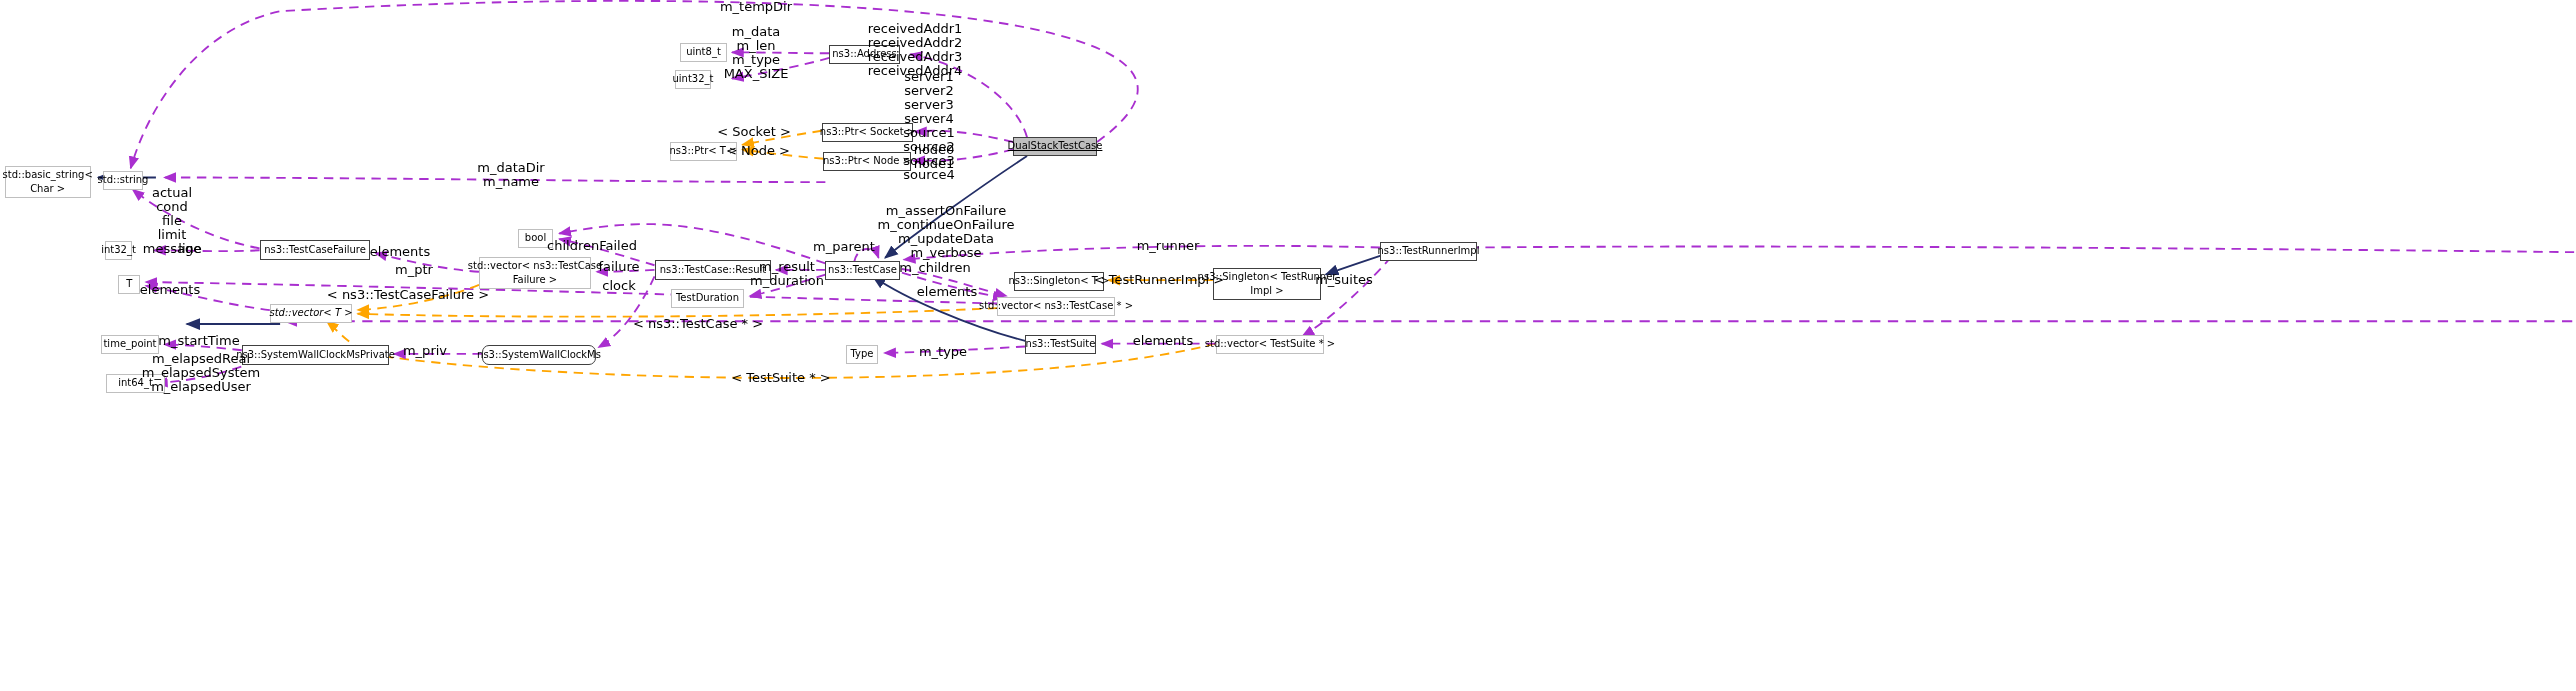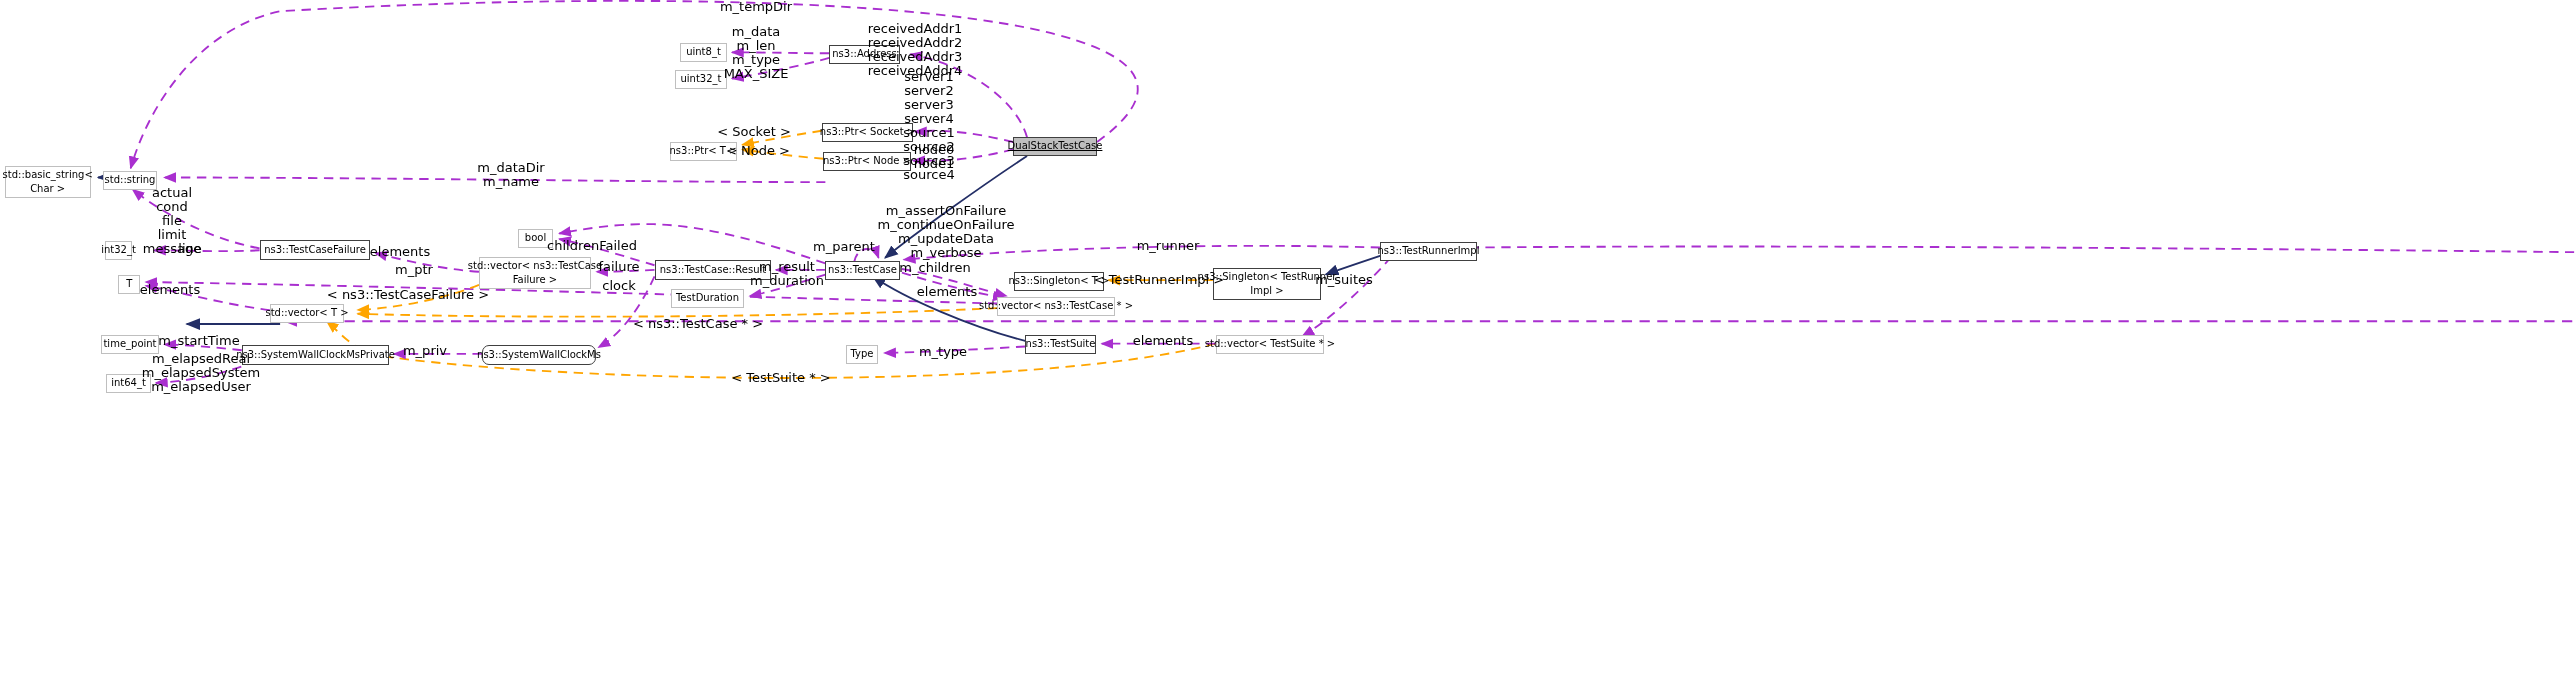--- a/index.html
+++ b/index.html
@@ -135,39 +135,39 @@
       <path d="M 888 62 C 860 70 810 80 784 84" stroke="#a92fcf" stroke-dasharray="10,7" marker-end="url(#ar-use)"></path>
 
       <path d="M 2757 270 C 2400 266 1900 262 1582 265" stroke="#a92fcf" stroke-dasharray="10,7"></path>
 
     </g>
   </svg>
 
   <div id="node-layer">
       <div class="node" style="left: 4.7px; top: 166px; width: 86px; height: 32px;">std::basic_string&lt;
 Char &gt;</div>
-      <div class="node" style="left: 103px; top: 171px; width: 54px; height: 18.7px;">std::string</div>
+      <div class="node" style="left: 103px; top: 171px; width: 40px; height: 18.7px;">std::string</div>
       <div class="node" style="left: 105px; top: 241px; width: 27px; height: 18.7px;">int32_t</div>
       <div class="node" style="left: 118px; top: 275px; width: 22.4px; height: 18.7px;">T</div>
       <div class="node" style="left: 101px; top: 335px; width: 58px; height: 18.7px;">time_point</div>
-      <div class="node" style="left: 106px; top: 374px; width: 45px; height: 18.7px;">int64_t</div>
+      <div class="node" style="left: 106px; top: 374px; width: 59px; height: 18.7px;">int64_t</div>
       <div class="node strong" style="left: 260px; top: 240px; width: 110px; height: 19.6px;">ns3::TestCaseFailure</div>
-      <div class="node" style="left: 270px; top: 304px; width: 74px; height: 18.7px;">std::vector&lt; T &gt;</div>
+      <div class="node" style="left: 270px; top: 304px; width: 82px; height: 18.7px; font-style: italic;">std::vector&lt; T &gt;</div>
       <div class="node strong" style="left: 242px; top: 345px; width: 147px; height: 19.6px;">ns3::SystemWallClockMsPrivate</div>
       <div class="node" style="left: 479px; top: 257px; width: 112px; height: 32px;">std::vector&lt; ns3::TestCase
 Failure &gt;</div>
       <div class="node strong" style="left: 482px; top: 345px; width: 114px; height: 19.6px; border-radius: 7px;">ns3::SystemWallClockMs</div>
       <div class="node" style="left: 518px; top: 229px; width: 35px; height: 18.7px;">bool</div>
       <div class="node" style="left: 670px; top: 142px; width: 67px; height: 18.7px;">ns3::Ptr&lt; T &gt;</div>
       <div class="node strong" style="left: 655px; top: 260px; width: 116px; height: 19.6px;">ns3::TestCase::Result</div>
       <div class="node" style="left: 671px; top: 289px; width: 73px; height: 18.7px;">TestDuration</div>
       <div class="node strong" style="left: 822px; top: 123px; width: 91px; height: 18.7px;">ns3::Ptr&lt; Socket &gt;</div>
       <div class="node strong" style="left: 823px; top: 152px; width: 88px; height: 18.7px;">ns3::Ptr&lt; Node &gt;</div>
       <div class="node" style="left: 680px; top: 43px; width: 47px; height: 18.7px;">uint8_t</div>
-      <div class="node" style="left: 675px; top: 70px; width: 52px; height: 18.7px;">uint32_t</div>
+      <div class="node" style="left: 675px; top: 70px; width: 36px; height: 18.7px;">uint32_t</div>
       <div class="node strong" style="left: 829px; top: 45px; width: 71px; height: 18.7px;">ns3::Address</div>
       <div class="node current" style="left: 1013px; top: 137px; width: 84px; height: 18.7px;">DualStackTestCase</div>
       <div class="node strong" style="left: 825px; top: 261px; width: 75px; height: 18.7px;">ns3::TestCase</div>
       <div class="node strong" style="left: 1025px; top: 335px; width: 71px; height: 18.7px;">ns3::TestSuite</div>
       <div class="node" style="left: 846px; top: 345px; width: 32px; height: 18.7px;">Type</div>
       <div class="node strong" style="left: 1014px; top: 272px; width: 90px; height: 18.7px;">ns3::Singleton&lt; T &gt;</div>
       <div class="node" style="left: 997px; top: 297px; width: 118px; height: 18.7px;">std::vector&lt; ns3::TestCase * &gt;</div>
       <div class="node" style="left: 1216px; top: 335px; width: 108px; height: 18.7px;">std::vector&lt; TestSuite * &gt;</div>
       <div class="node strong" style="left: 1213px; top: 268px; width: 108px; height: 32px;">ns3::Singleton&lt; TestRunner
 Impl &gt;</div>

